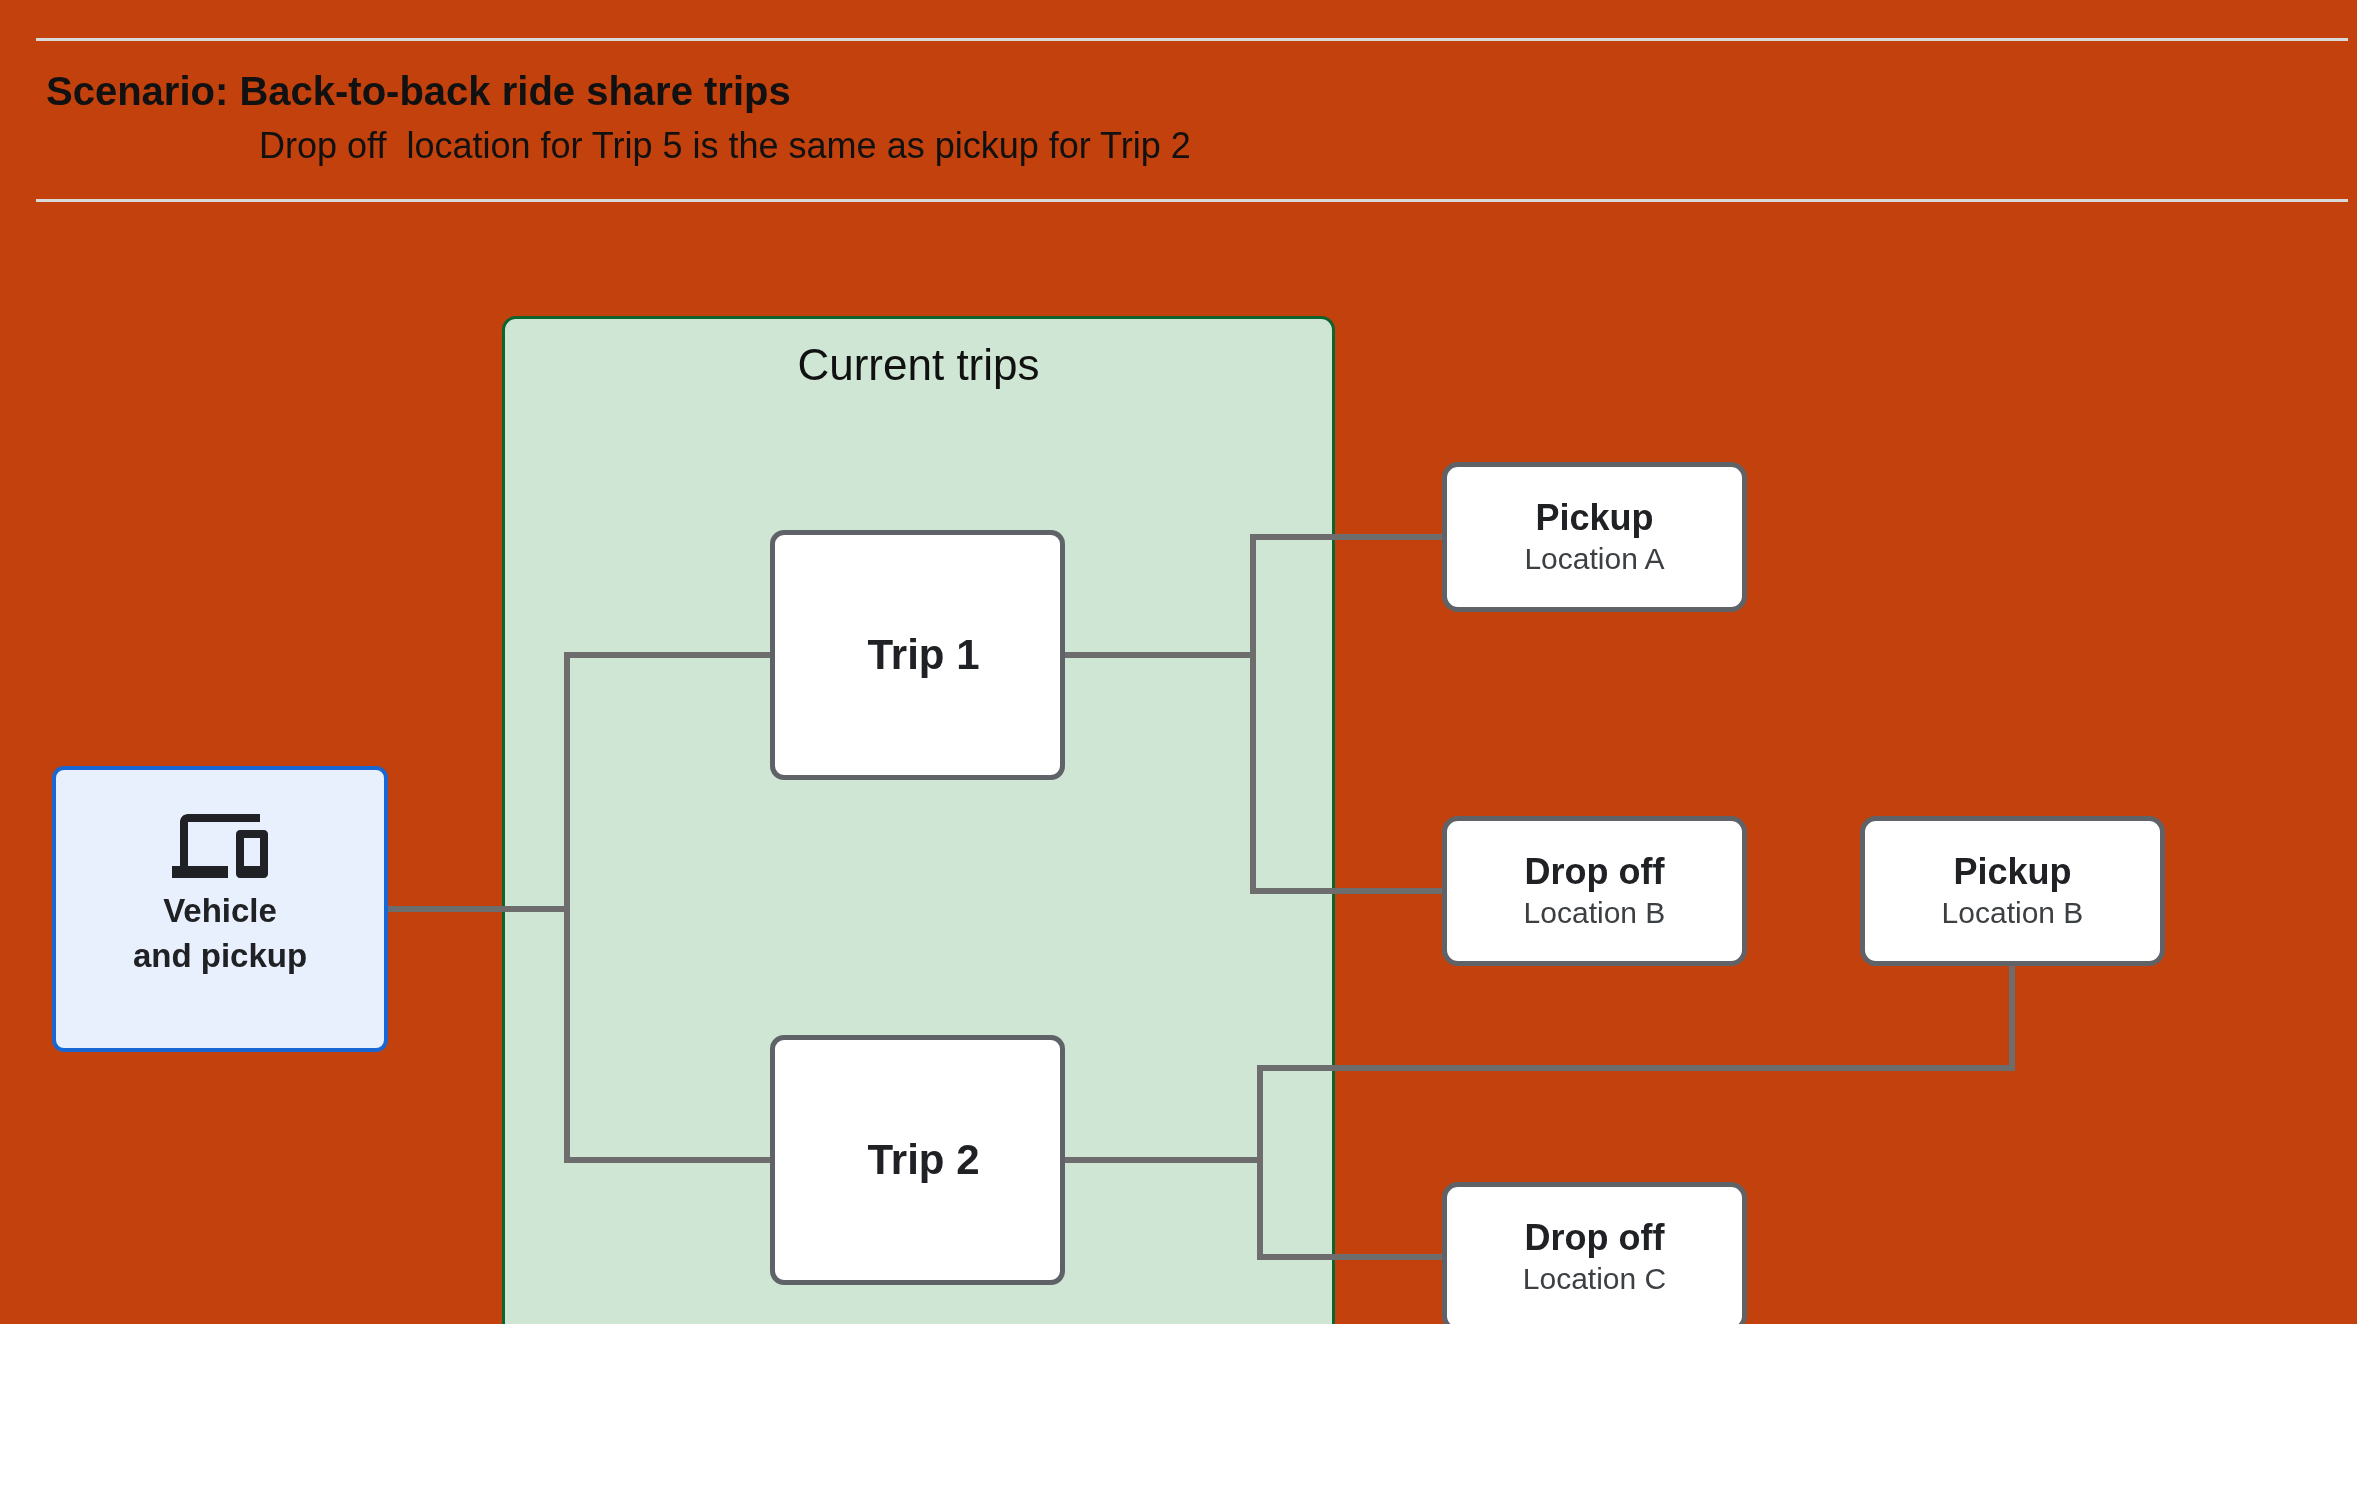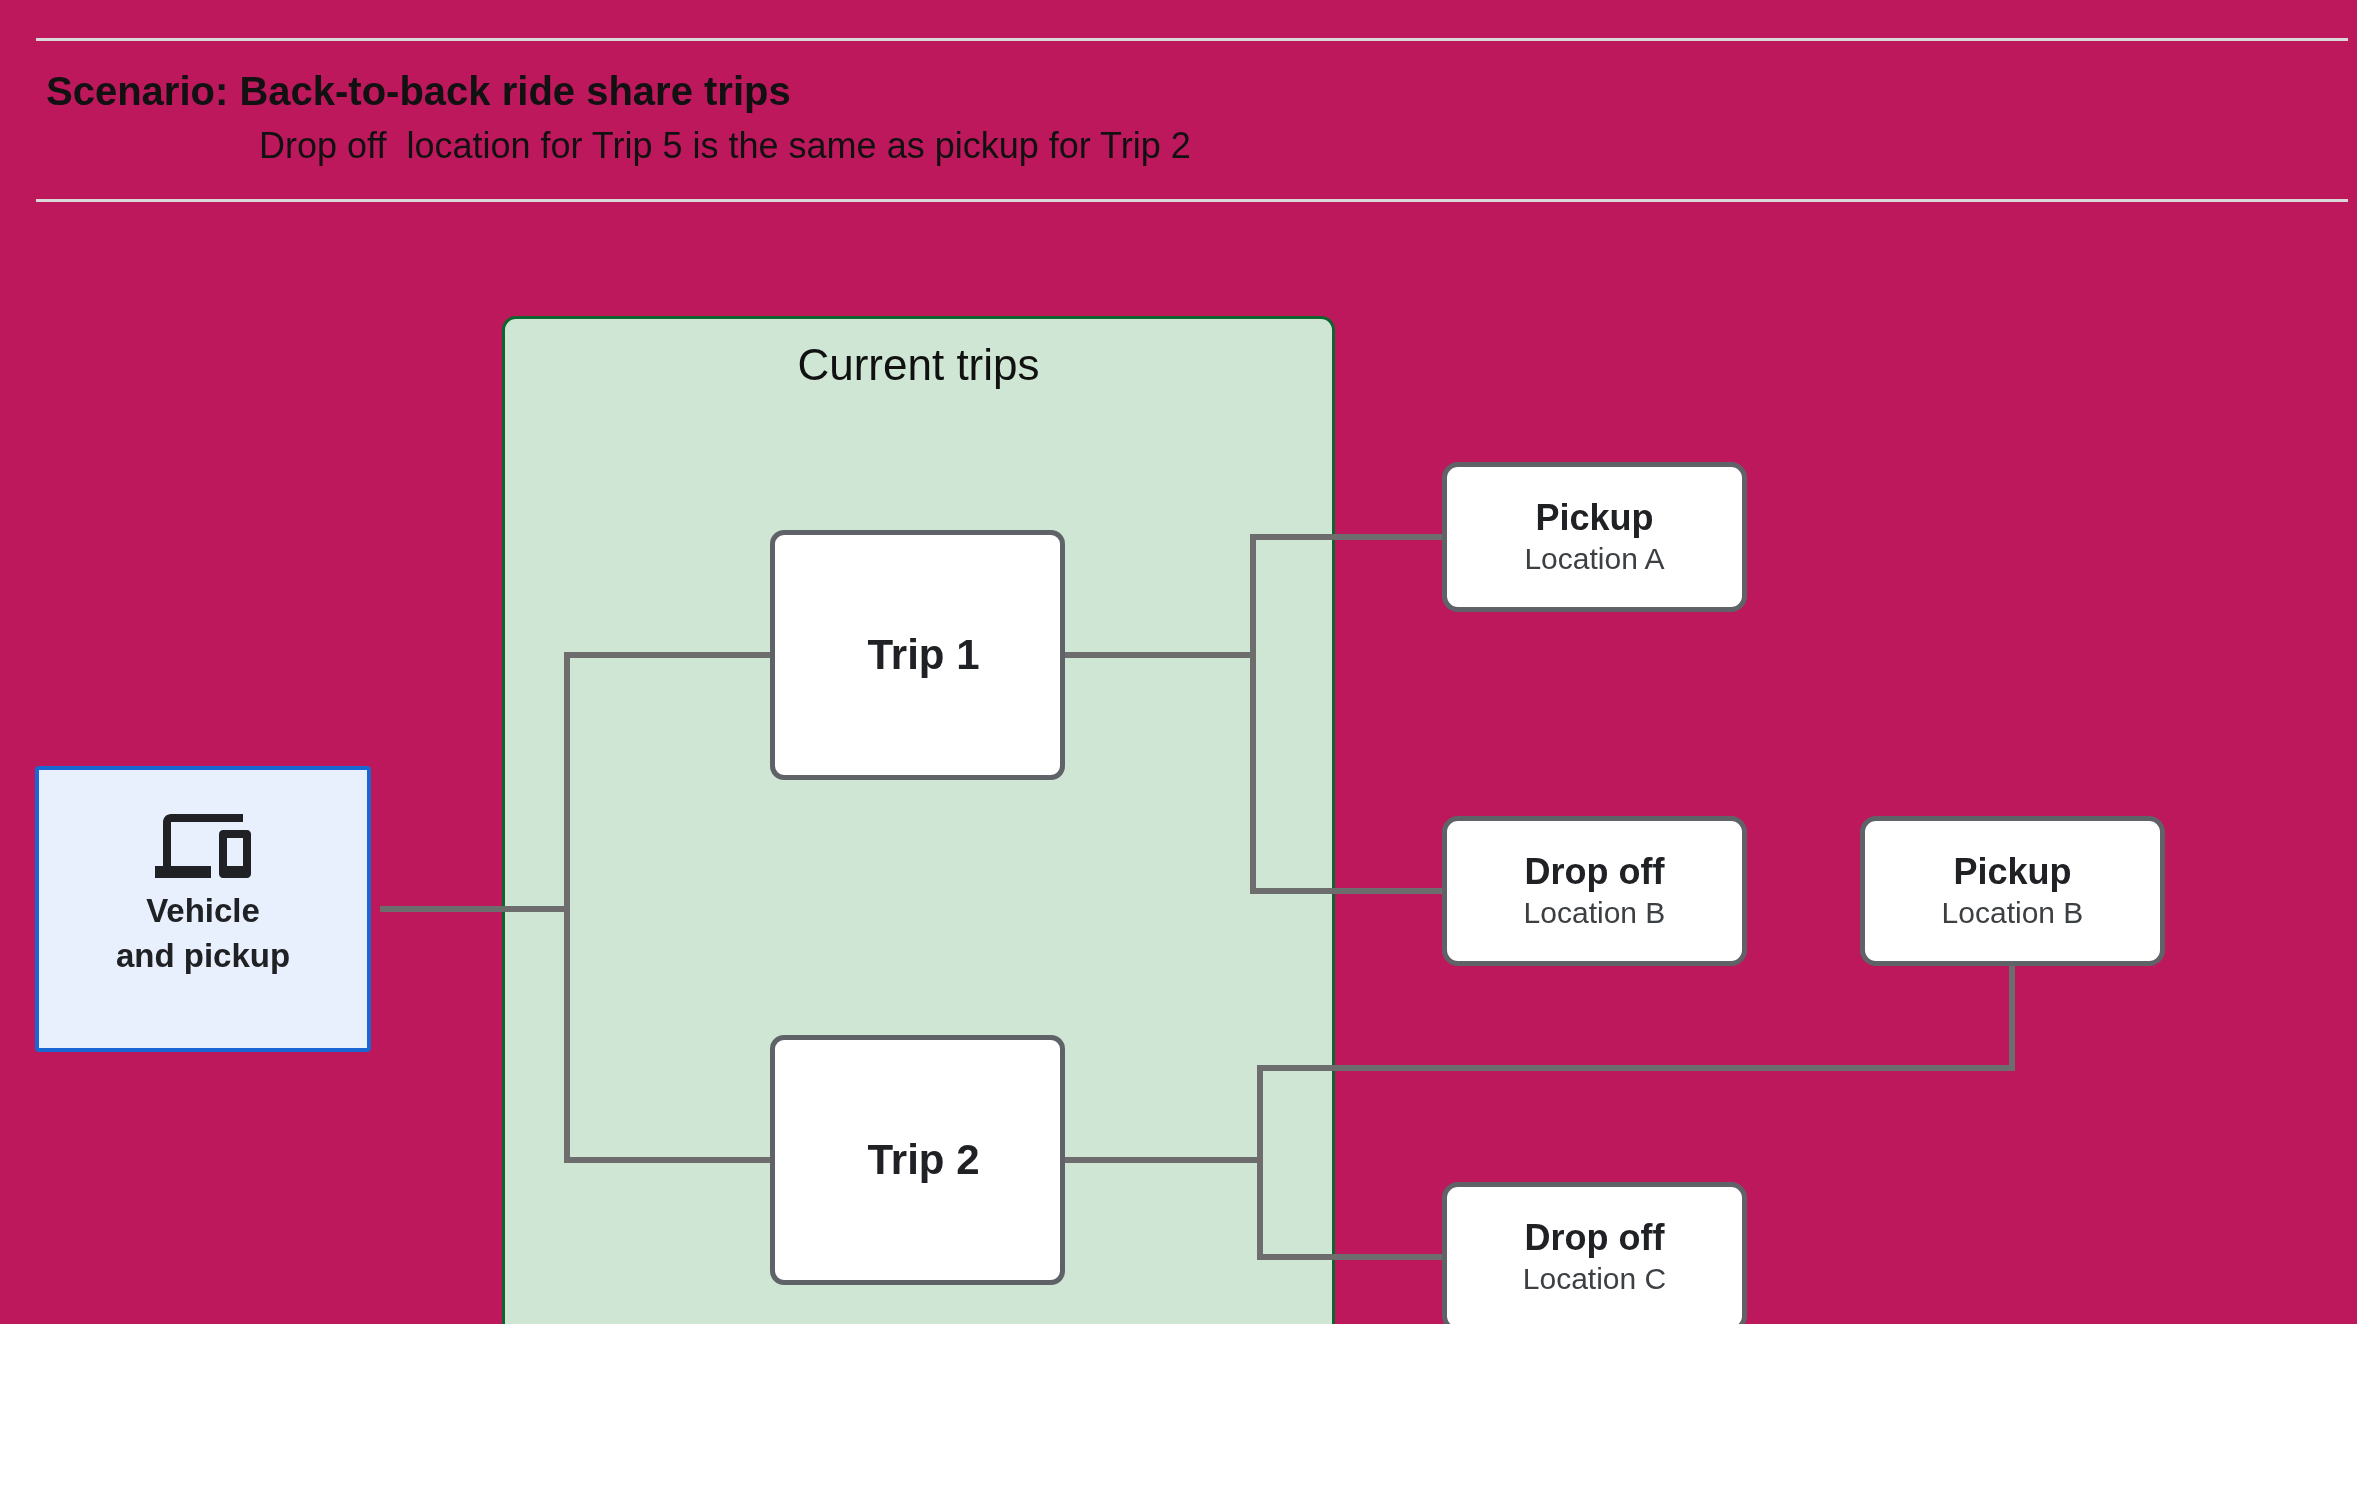--- a/index.html
+++ b/index.html
@@ -4,21 +4,21 @@
 <style>
   :root{
     --green-fill:#cee6d3; --green-border:#0d652d;
     --yellow-fill:#fdefc3; --yellow-border:#ea8600;
     --blue-fill:#e8f0fe; --blue-border:#1967d2;
     --node-border:#5f6368; --connector:#6d6d6d;
     --divider:#d9d9d9; --text:#202124;
   }
   html,body{margin:0;padding:0;background:#fff;}
   .canvas{
-    position:relative; width:2357px; height:1324px; background:#be185d;
+    position:relative; width:2357px; height:1324px; background:#c2410c;
     font-family:"Liberation Sans","DejaVu Sans",sans-serif; color:var(--text);
     overflow:hidden;
   }
   .divider{position:absolute; left:36px; width:2312px; height:3px; background:var(--divider);}
   .divider.top{top:38px;}
   .divider.bottom{top:199px;}
   .page-title{
     position:absolute; left:46px; top:68px;
     font-size:40px; font-weight:700; line-height:46px; color:#111;
     white-space:pre-wrap;
@@ -44,22 +44,22 @@
     position:absolute; box-sizing:border-box; background:#ffffff;
     border:5px solid var(--node-border); border-radius:16px;
     display:flex; flex-direction:column; align-items:center; justify-content:center;
   }
   .node.trip{left:770px; width:295px; height:250px; border-radius:14px;padding-left:12px;}
   .trip-label{font-size:42px; font-weight:700; color:var(--text);}
   .node.waypoint{width:305px; height:150px;}
   .wp-title{font-size:36px; font-weight:700; line-height:44px; color:var(--text);}
   .wp-subtitle{font-size:30px; font-weight:400; line-height:38px; color:#3c4043;}
   .node.vehicle{
-    left:35px; top:766px; width:336px; height:286px;
-    background:var(--blue-fill); border:4px solid var(--blue-border); border-radius:4px;
+    left:52px; top:766px; width:336px; height:286px;
+    background:var(--blue-fill); border:4px solid var(--blue-border); border-radius:12px;
     justify-content:flex-start;
   }
   .vehicle-icon{margin-top:28px; width:96px; height:96px;}
   .vehicle-icon path{fill:#202124;}
   .vehicle-label{margin-top:-6px; text-align:center; font-size:33px; font-weight:700; line-height:45px; color:var(--text);}
 </style>
 </head>
 <body>
 
 <div class="canvas">

